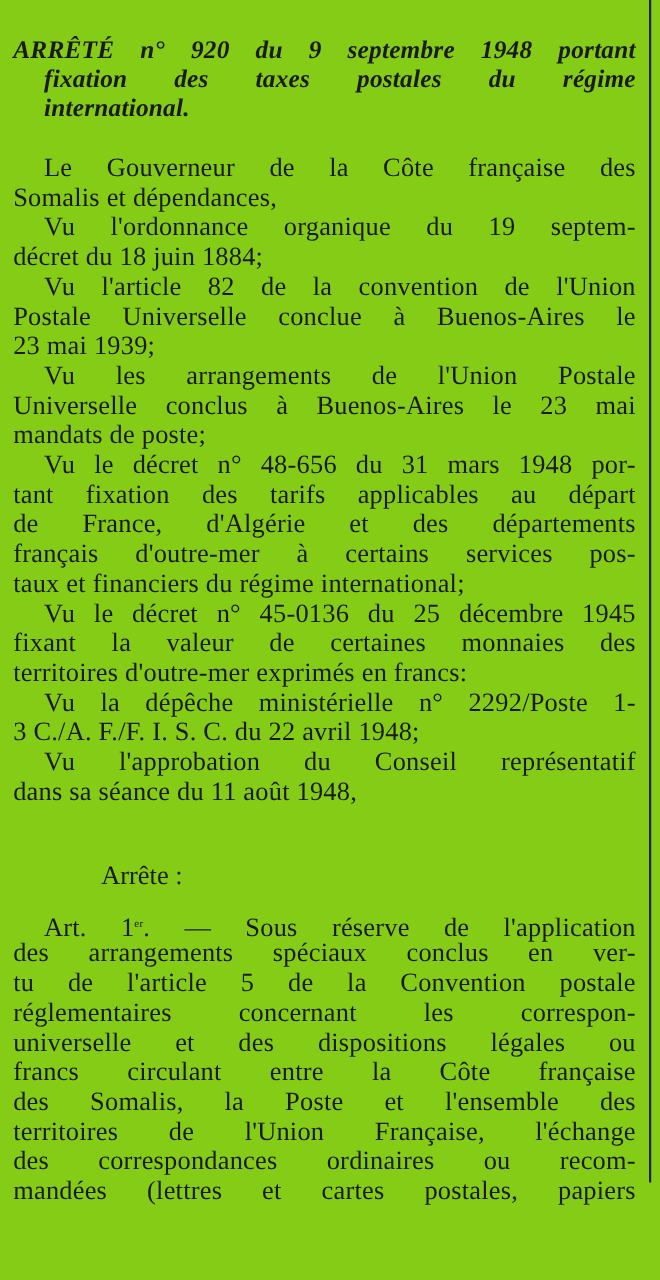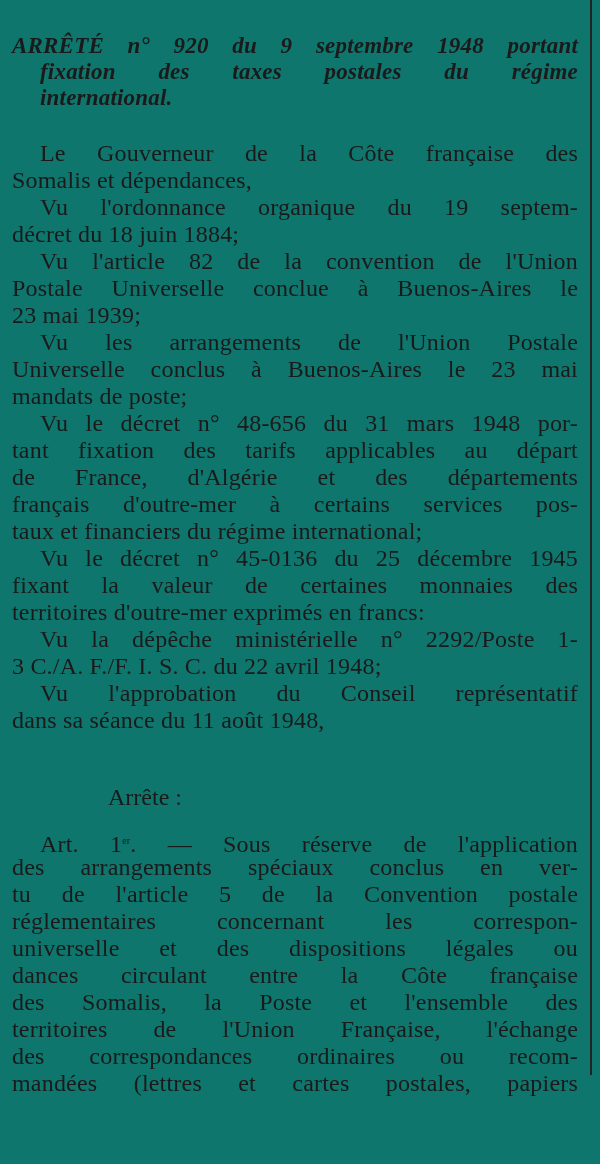--- a/index.html
+++ b/index.html
@@ -12,21 +12,21 @@
       height: 1164px;
       position: relative;
       overflow: hidden;
       font-family: "Liberation Serif", "DejaVu Serif", serif;
       color: #1a1a1a;
     }
     .page {
       position: absolute;
       left: 0; top: 0;
       width: 600px; height: 1164px;
-      background: #0f766e;
+      background: #84cc16;
     }
     .rule {
       position: absolute;
       left: 590px;
       top: 0;
       width: 2px;
       height: 1075px;
       background: #222;
     }
     .text {
@@ -57,21 +57,20 @@
     .title .line { height: 26px; }
     .indent { padding-left: 28px; }
     .indent-title { padding-left: 28px; }
     .body-block { top: 140px; }
     .arrete-heading {
       position: absolute;
       top: 784px;
       left: 92px;
       font-size: 24px;
       line-height: 27px;
-      margin-left: 16px;
     }
     .article-block { top: 827px; }
     .sup { font-size: 10px; vertical-align: 8px; }
   </style>
 </head>
 <body>
 
 <div class="page">
 
   <div class="rule"></div>
@@ -108,20 +107,20 @@
   </div>
 
   <div class="arrete-heading">Arrête :</div>
 
   <div class="text article-block">
     <span class="line indent"><span>Art. 1</span><span class="sup">er</span><span>. — Sous réserve de l'application</span></span>
     <span class="line">des arrangements spéciaux conclus en ver-</span>
     <span class="line">tu de l'article 5 de la Convention postale</span>
     <span class="line">réglementaires concernant les correspon-</span>
     <span class="line">universelle et des dispositions légales ou</span>
-    <span class="line">dances circulant entre la Côte française</span>
+    <span class="line">francs circulant entre la Côte française</span>
     <span class="line">des Somalis, la Poste et l'ensemble des</span>
     <span class="line">territoires de l'Union Française, l'échange</span>
     <span class="line">des correspondances ordinaires ou recom-</span>
     <span class="line">mandées (lettres et cartes postales, papiers</span>
   </div>
 
 </div>
 
 </body></html>

